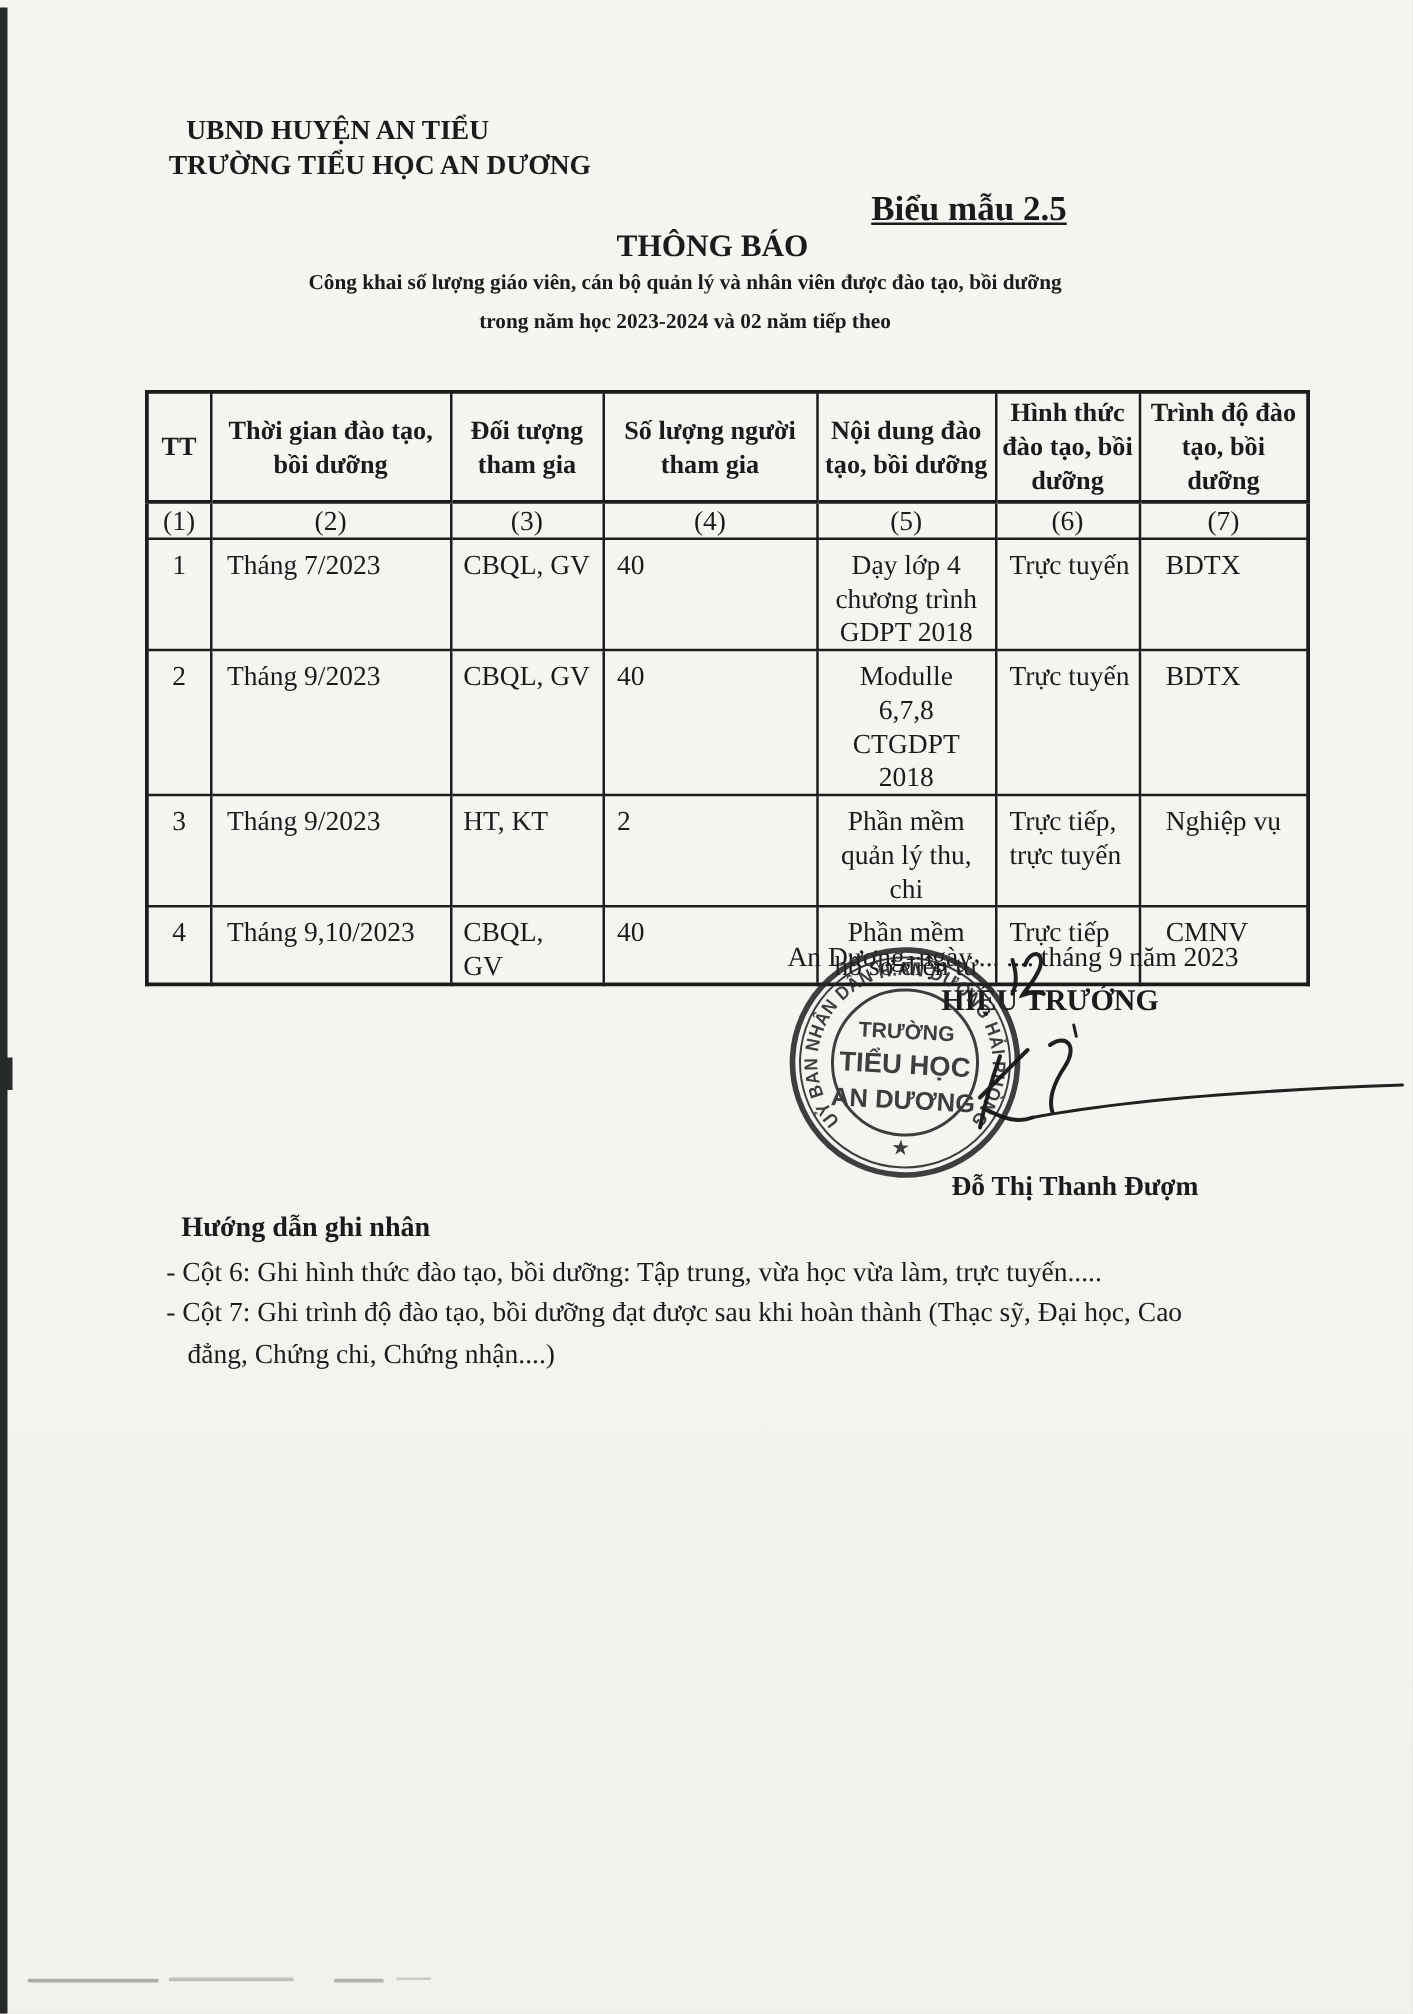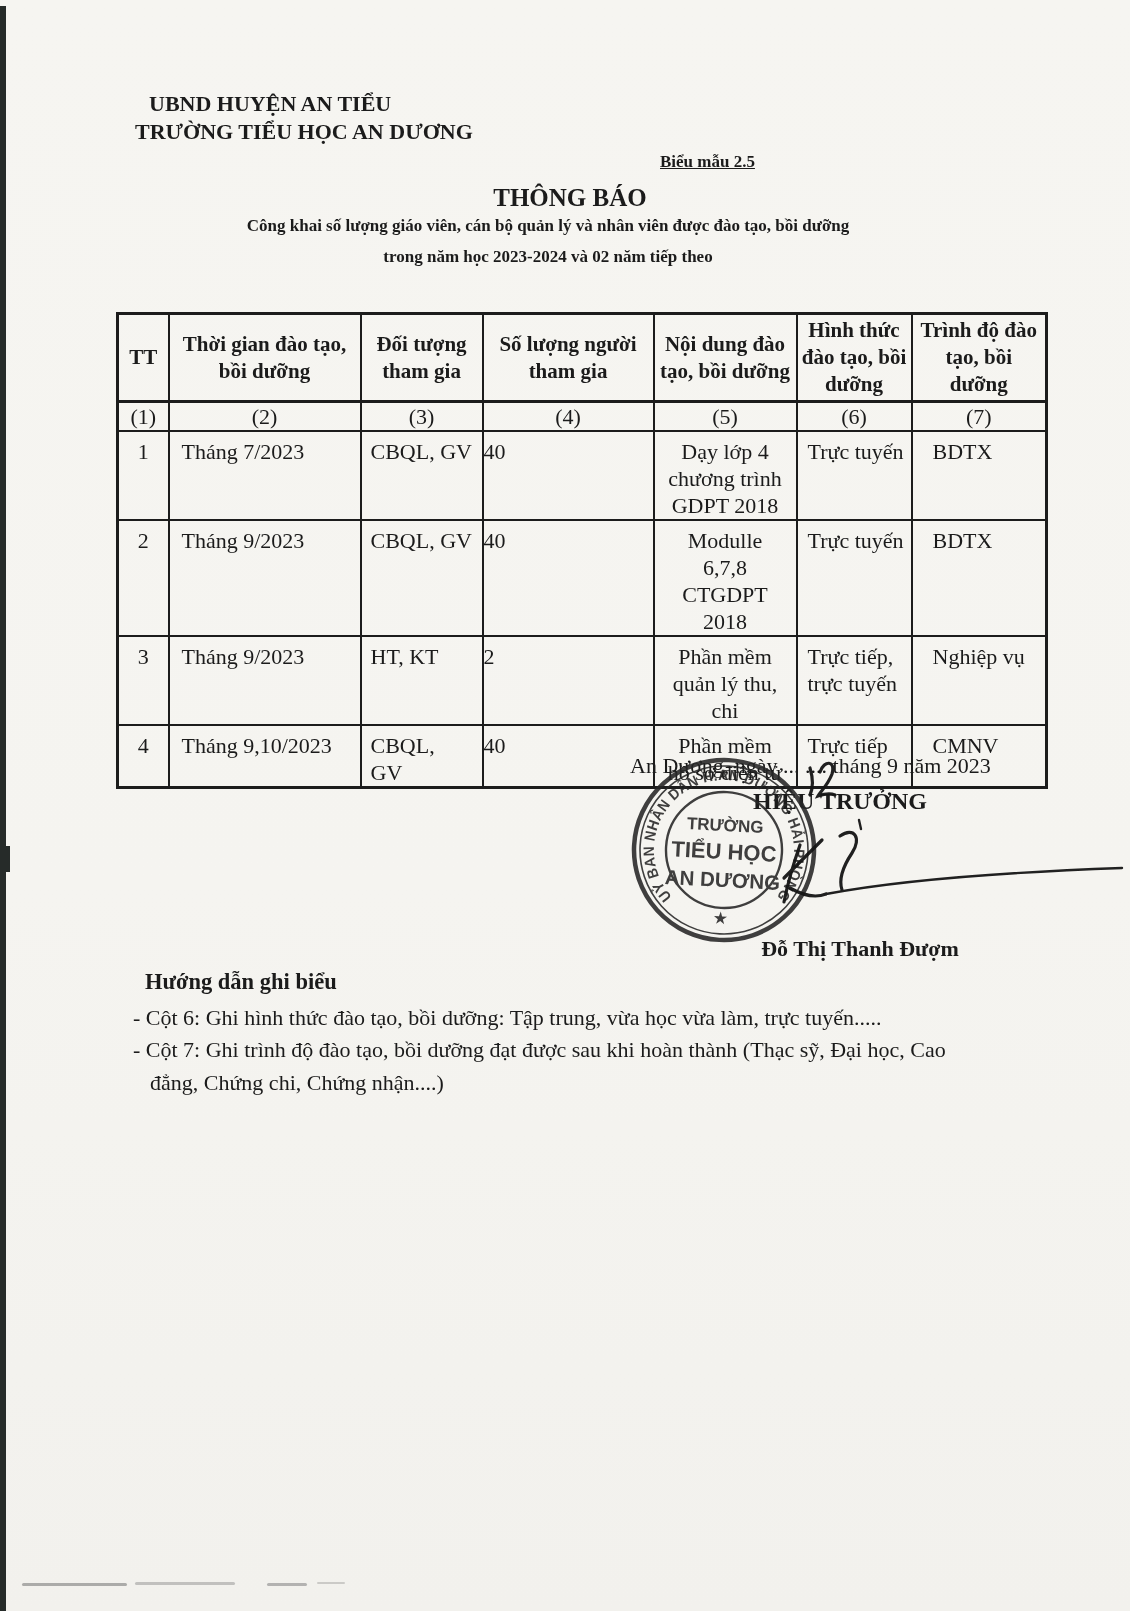--- a/index.html
+++ b/index.html
@@ -15,22 +15,22 @@
     position:absolute; inset:0;
     background:linear-gradient(180deg,#f6f5f1 0%,#f5f4f0 55%,#f2f1ed 100%);
   }
   .edge-strip { position:absolute; left:0; top:6px; width:6px; height:1605px; background:#262b29; }
   .edge-notch { position:absolute; left:0; top:846px; width:10px; height:26px; background:#262b29; }
 
   .org-block { position:absolute; left:135px; top:90px; font-weight:bold; font-size:22px; line-height:28px; }
   .org-line1 { padding-left:14px; }
 
   .form-label {
-    position:absolute; left:660px; top:152px;
-    font-weight:bold; font-size:17px; text-decoration:underline;
+    position:absolute; left:697px; top:152px;
+    font-weight:bold; font-size:28px; text-decoration:underline;
   }
   .doc-title {
     position:absolute; left:0; top:184px; width:1140px;
     text-align:center; font-weight:bold; font-size:25px;
   }
   .subtitle {
     position:absolute; left:0; width:1096px; text-align:center;
     font-weight:bold; font-size:17px;
   }
   .sub1 { top:216px; }
@@ -55,21 +55,21 @@
   .main-table thead tr.num-row { height:28px; }
   .main-table thead tr.num-row td { text-align:center; vertical-align:middle; font-weight:normal; }
   .main-table tbody td { vertical-align:top; padding-top:6px; }
   .main-table tbody tr:nth-child(1) { height:82px; }
   .main-table tbody tr:nth-child(2) { height:110px; }
   .main-table tbody tr:nth-child(3) { height:82px; }
   .main-table tbody tr:nth-child(4) { height:58px; }
   .main-table tbody td:nth-child(1) { text-align:center; }
   .main-table tbody td:nth-child(2) { padding-left:12px; }
   .main-table tbody td:nth-child(3) { padding-left:9px; }
-  .main-table tbody td:nth-child(4) { }
+  .main-table tbody td:nth-child(4) { padding-left:10px; }
   .main-table tbody td:nth-child(5) { text-align:center; padding-left:3px; padding-right:3px; }
   .main-table tbody td:nth-child(6) { padding-left:10px;border-radius:31px; }
   .main-table tbody td:nth-child(7) { padding-left:20px; }
 
   .date-line { position:absolute; left:630px; top:753px; font-size:22px; z-index:1; }
   .role-line { position:absolute; left:700px; top:788px; width:280px; text-align:center;
                font-weight:bold; font-size:24px; z-index:1; }
   .sig-name  { position:absolute; left:710px; top:936px; width:300px; text-align:center;
                font-weight:bold; font-size:22px; z-index:4; }
 
@@ -213,21 +213,21 @@
       <path d="M 40,95 C 34,112 28,132 24,152"></path>
       <path d="M 24,128 C 38,114 50,102 62,90"></path>
       <path d="M 80,86 C 94,76 102,88 92,103 C 84,115 78,128 82,140"></path>
       <path d="M 30,138 C 44,146 56,148 66,144"></path>
       <path d="M 66,144 C 140,130 250,122 362,118" stroke-width="2.4"></path>
       <path d="M 99,70 l 2,9" stroke-width="2.4"></path>
     </g>
   </svg>
 
   <div class="notes">
-    <div class="notes-heading">Hướng dẫn ghi biểu</div>
+    <div class="notes-heading">Hướng dẫn ghi nhân</div>
     <div class="note-item">- Cột 6: Ghi hình thức đào tạo, bồi dưỡng: Tập trung, vừa học vừa làm, trực tuyến.....</div>
     <div class="note-item">- Cột 7: Ghi trình độ đào tạo, bồi dưỡng đạt được sau khi hoàn thành (Thạc sỹ, Đại học, Cao
 đẳng, Chứng chi, Chứng nhận....)</div>
   </div>
 
   <div class="smudge sm1"></div>
   <div class="smudge sm2"></div>
   <div class="smudge sm3"></div>
   <div class="smudge sm4"></div>
 

